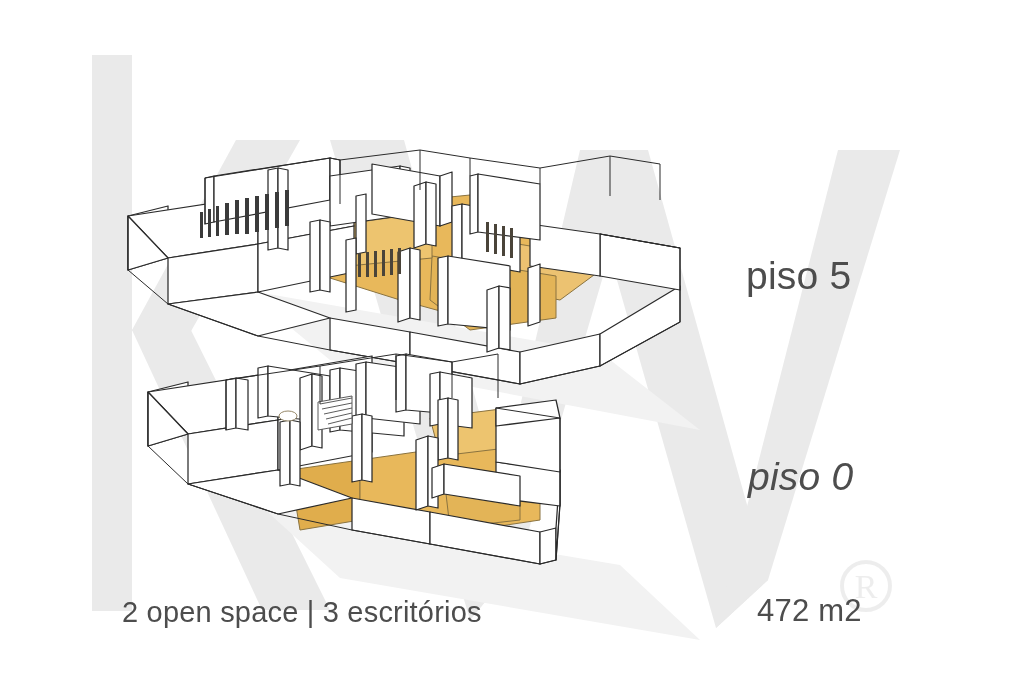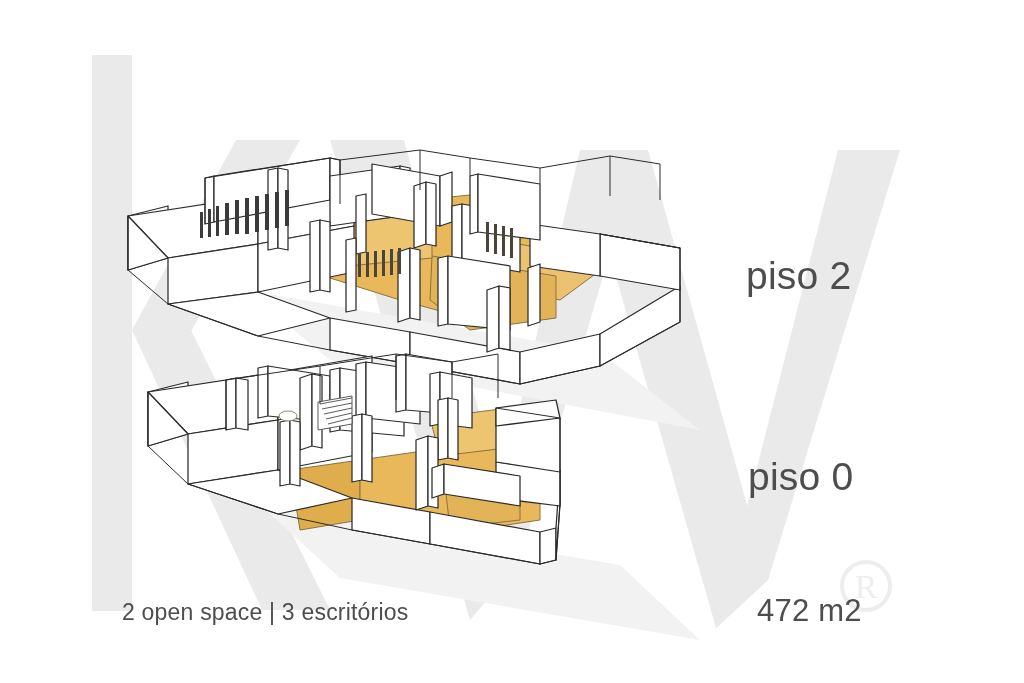--- a/index.html
+++ b/index.html
@@ -27,24 +27,24 @@
   }
   
   .txt{position:absolute;color:#565656;white-space:nowrap;letter-spacing:.2px;}
   #title{
     left:78px;top:8px;font-size:31px;line-height:40px;color:#545454;
   }
   #piso1{
     left:746px;top:252px;font-size:39px;line-height:48px;color:#4d4d4d;
   }
   #piso0{
-    left:748px;top:453px;font-size:39px;line-height:48px;color:#4d4d4d;
+    left:748px;top:453px;font-size:39px;line-height:48px;color:#4d4d4d;font-style:italic;
   }
   #summary{
-    left:122px;top:591px;font-size:23px;line-height:42px;color:#4d4d4d;
+    left:122px;top:591px;font-size:29px;line-height:42px;color:#4d4d4d;
   }
   #area{
     left:757px;top:589px;font-size:31px;line-height:44px;color:#4d4d4d;
   }
 </style>
 </head>
 <body>
 
 <div id="card">
 
@@ -272,21 +272,21 @@
         <polyline points="226,430 226,380 320,366 320,404"></polyline>
         <polyline points="320,366 396,354 396,400"></polyline>
         <polyline points="396,354 452,362 452,398"></polyline>
         <polyline points="452,362 498,354 498,398"></polyline>
         <polyline points="148,392 148,446 188,484 278,514 352,530 430,544 540,564 556,560 560,504 560,418 496,408"></polyline>
       </g>
     </g>
   </svg>
 
 
-  <div class="txt" id="piso1">piso 2</div>
+  <div class="txt" id="piso1">piso 5</div>
 
   <div class="txt" id="piso0">piso 0</div>
 
   <div class="txt" id="summary">2 open space | 3 escritórios</div>
 
   <div class="txt" id="area">472 m2</div>
 
 </div>
 
 </body></html>

